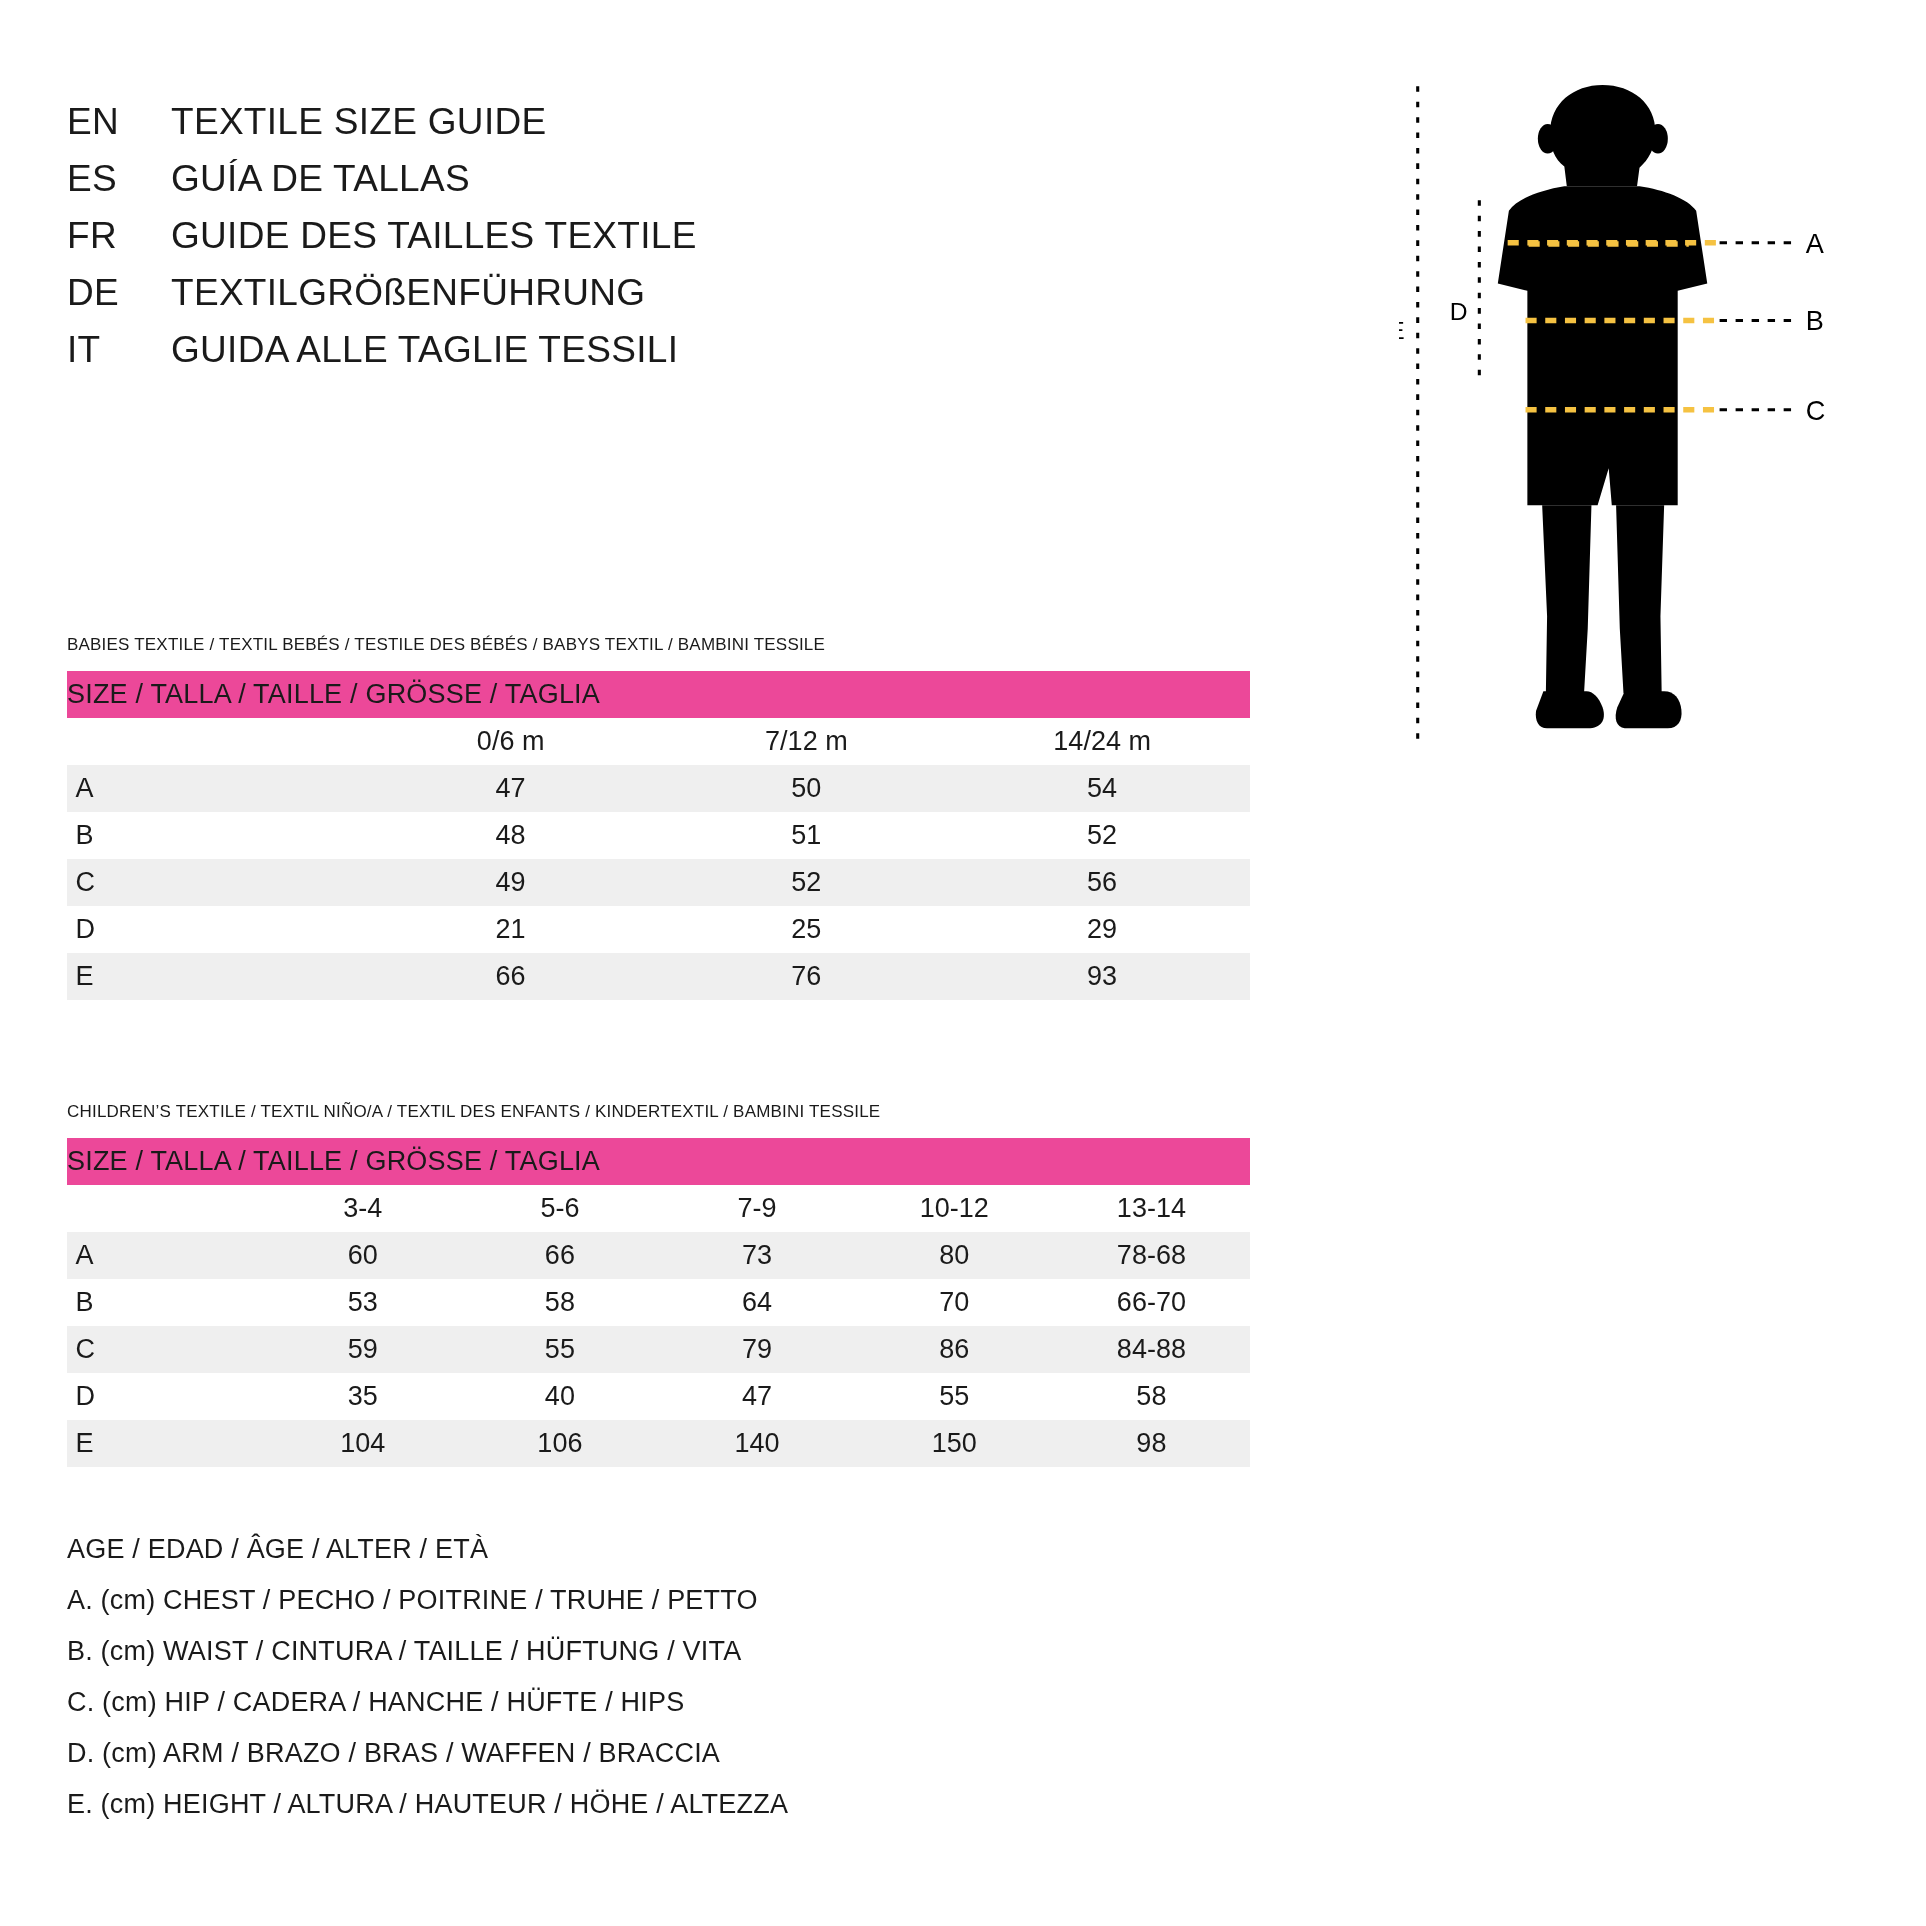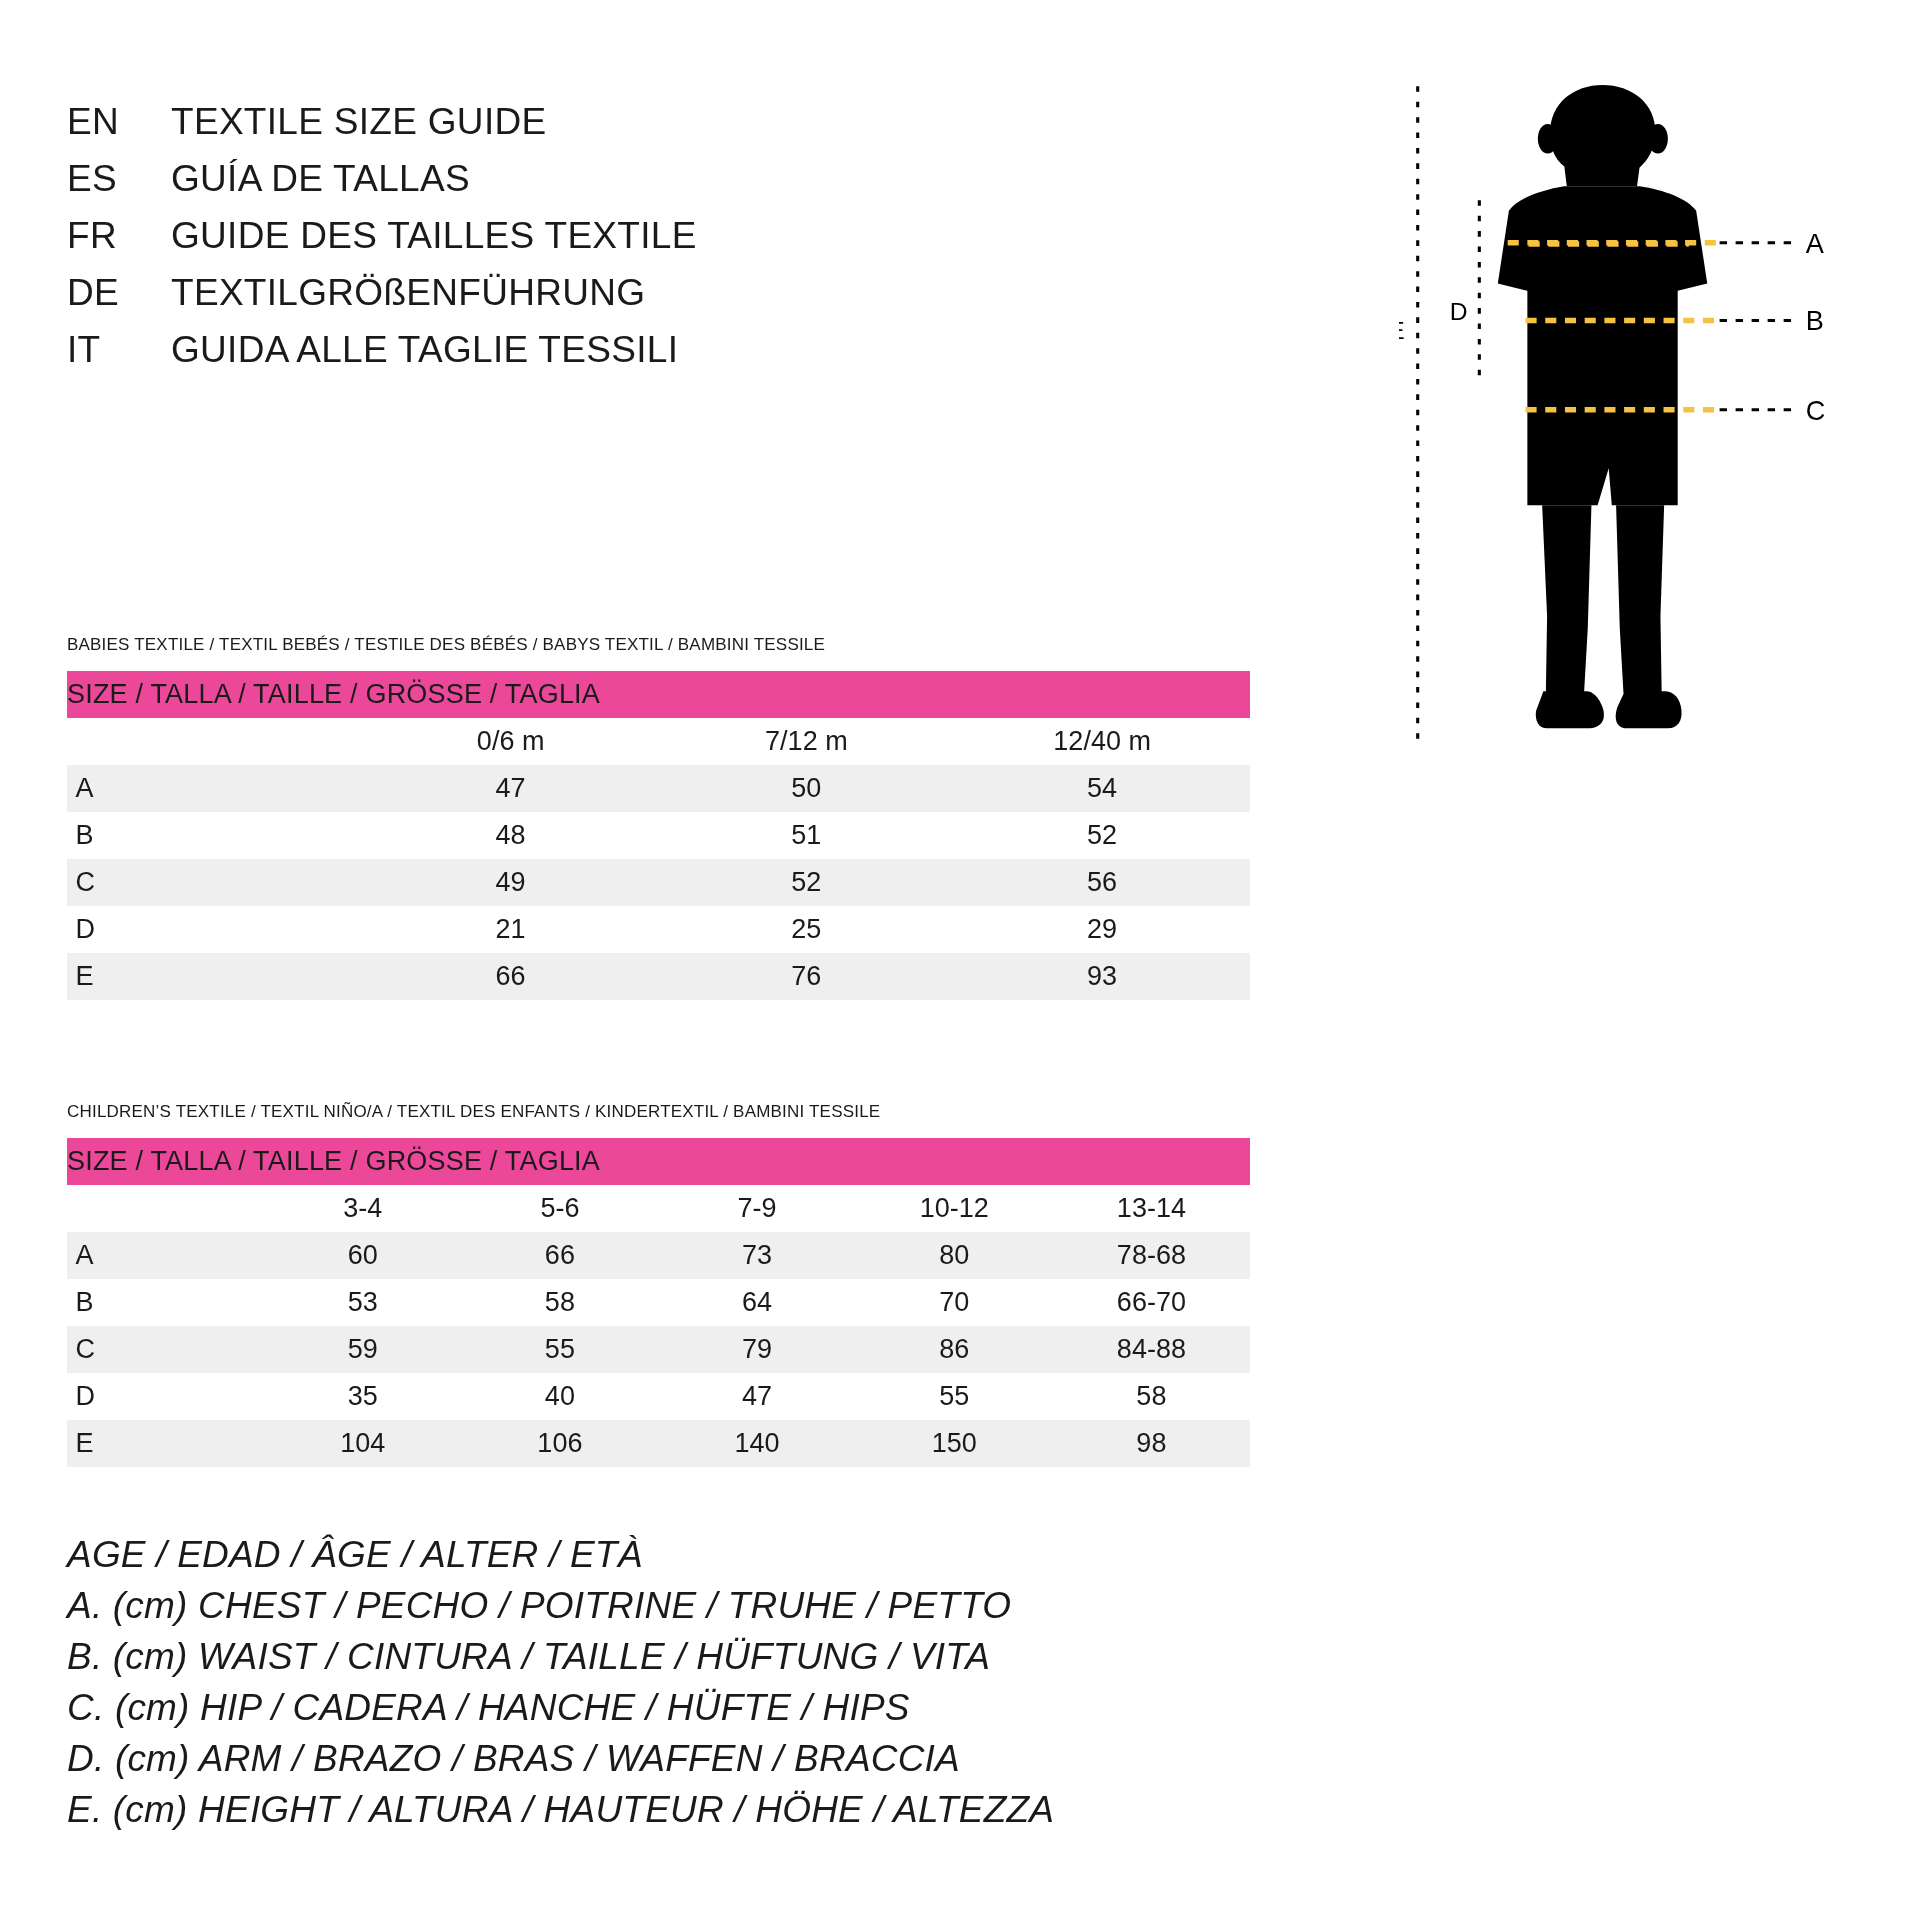--- a/index.html
+++ b/index.html
@@ -99,25 +99,24 @@
   .babies .c-val { width: 265px; }
   .children .c-val { width: 222px; }
 
   
   .legend {
     position: absolute;
     left: 67px;
     width: 1356px;
   }
   .legend-line {
-    font-size: 37px;
+    font-size: 27px;
     height: 51px;
     letter-spacing: 0.2px;
     white-space: nowrap;
-    font-style: italic;
   }
 </style>
 </head>
 <body>
 
 <div class="titles">
   <div class="title-row">
     <div class="title-lang">EN</div>
     <div class="title-text">TEXTILE SIZE GUIDE</div>
   </div>
@@ -185,21 +184,21 @@
   <div class="section-title">BABIES TEXTILE / TEXTIL BEBÉS / TESTILE DES BÉBÉS / BABYS TEXTIL / BAMBINI TESSILE</div>
   <table class="size-table">
     <tbody>
         <tr class="hdr-row">
       <td colspan="4">SIZE / TALLA / TAILLE / GRÖSSE / TAGLIA</td>
     </tr>
     <tr class="sub-row">
       <td class="c-label"></td>
       <td class="c-val">0/6 m</td>
       <td class="c-val">7/12 m</td>
-      <td class="c-val">12/40 m</td>
+      <td class="c-val">14/24 m</td>
     </tr>
     <tr class="row-shaded">
       <td class="c-label">A</td>
       <td class="c-val">47</td>
       <td class="c-val">50</td>
       <td class="c-val">54</td>
     </tr>
     <tr class="row-plain">
       <td class="c-label">B</td>
       <td class="c-val">48</td>

